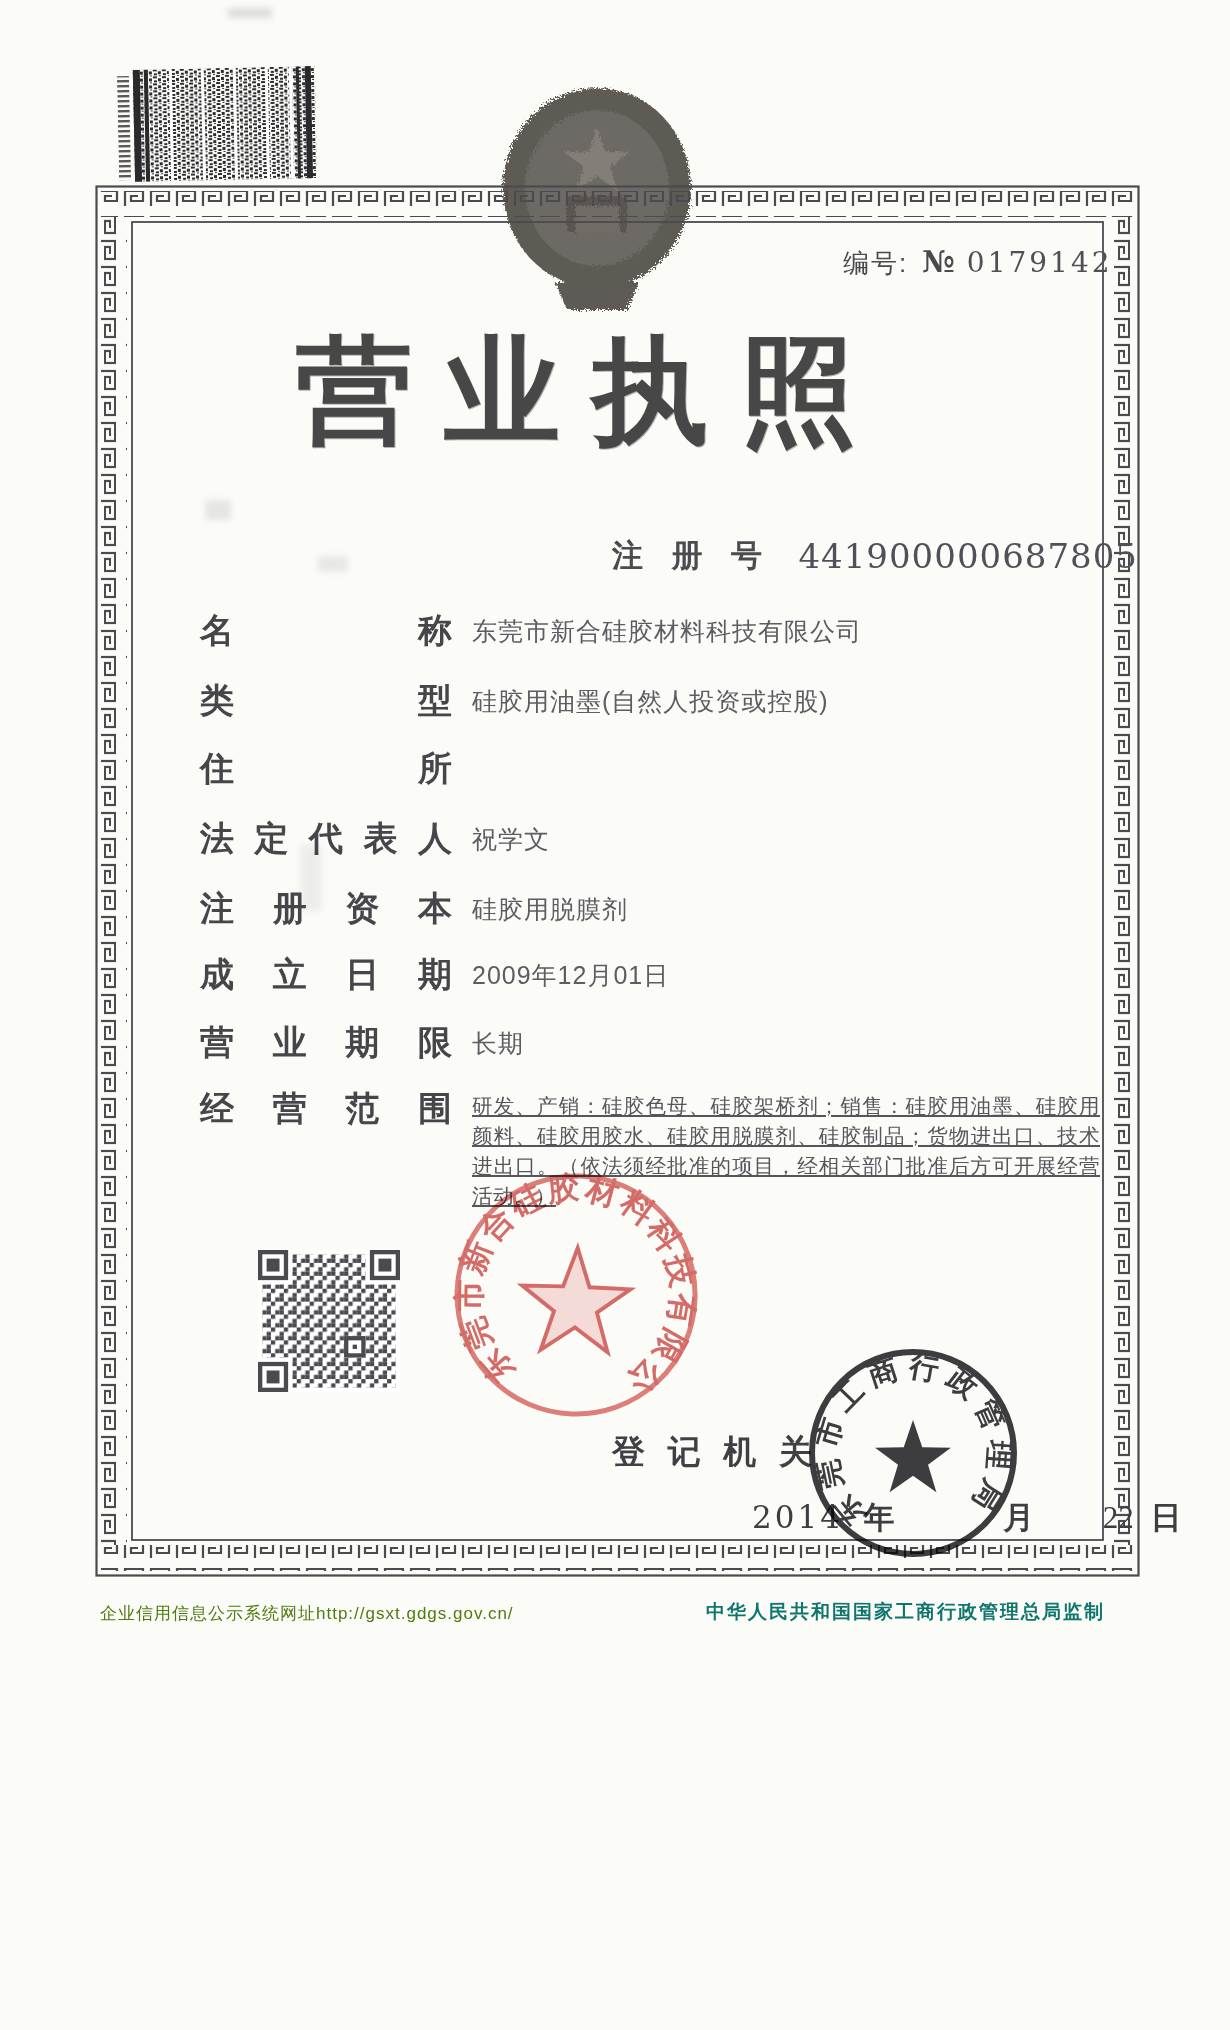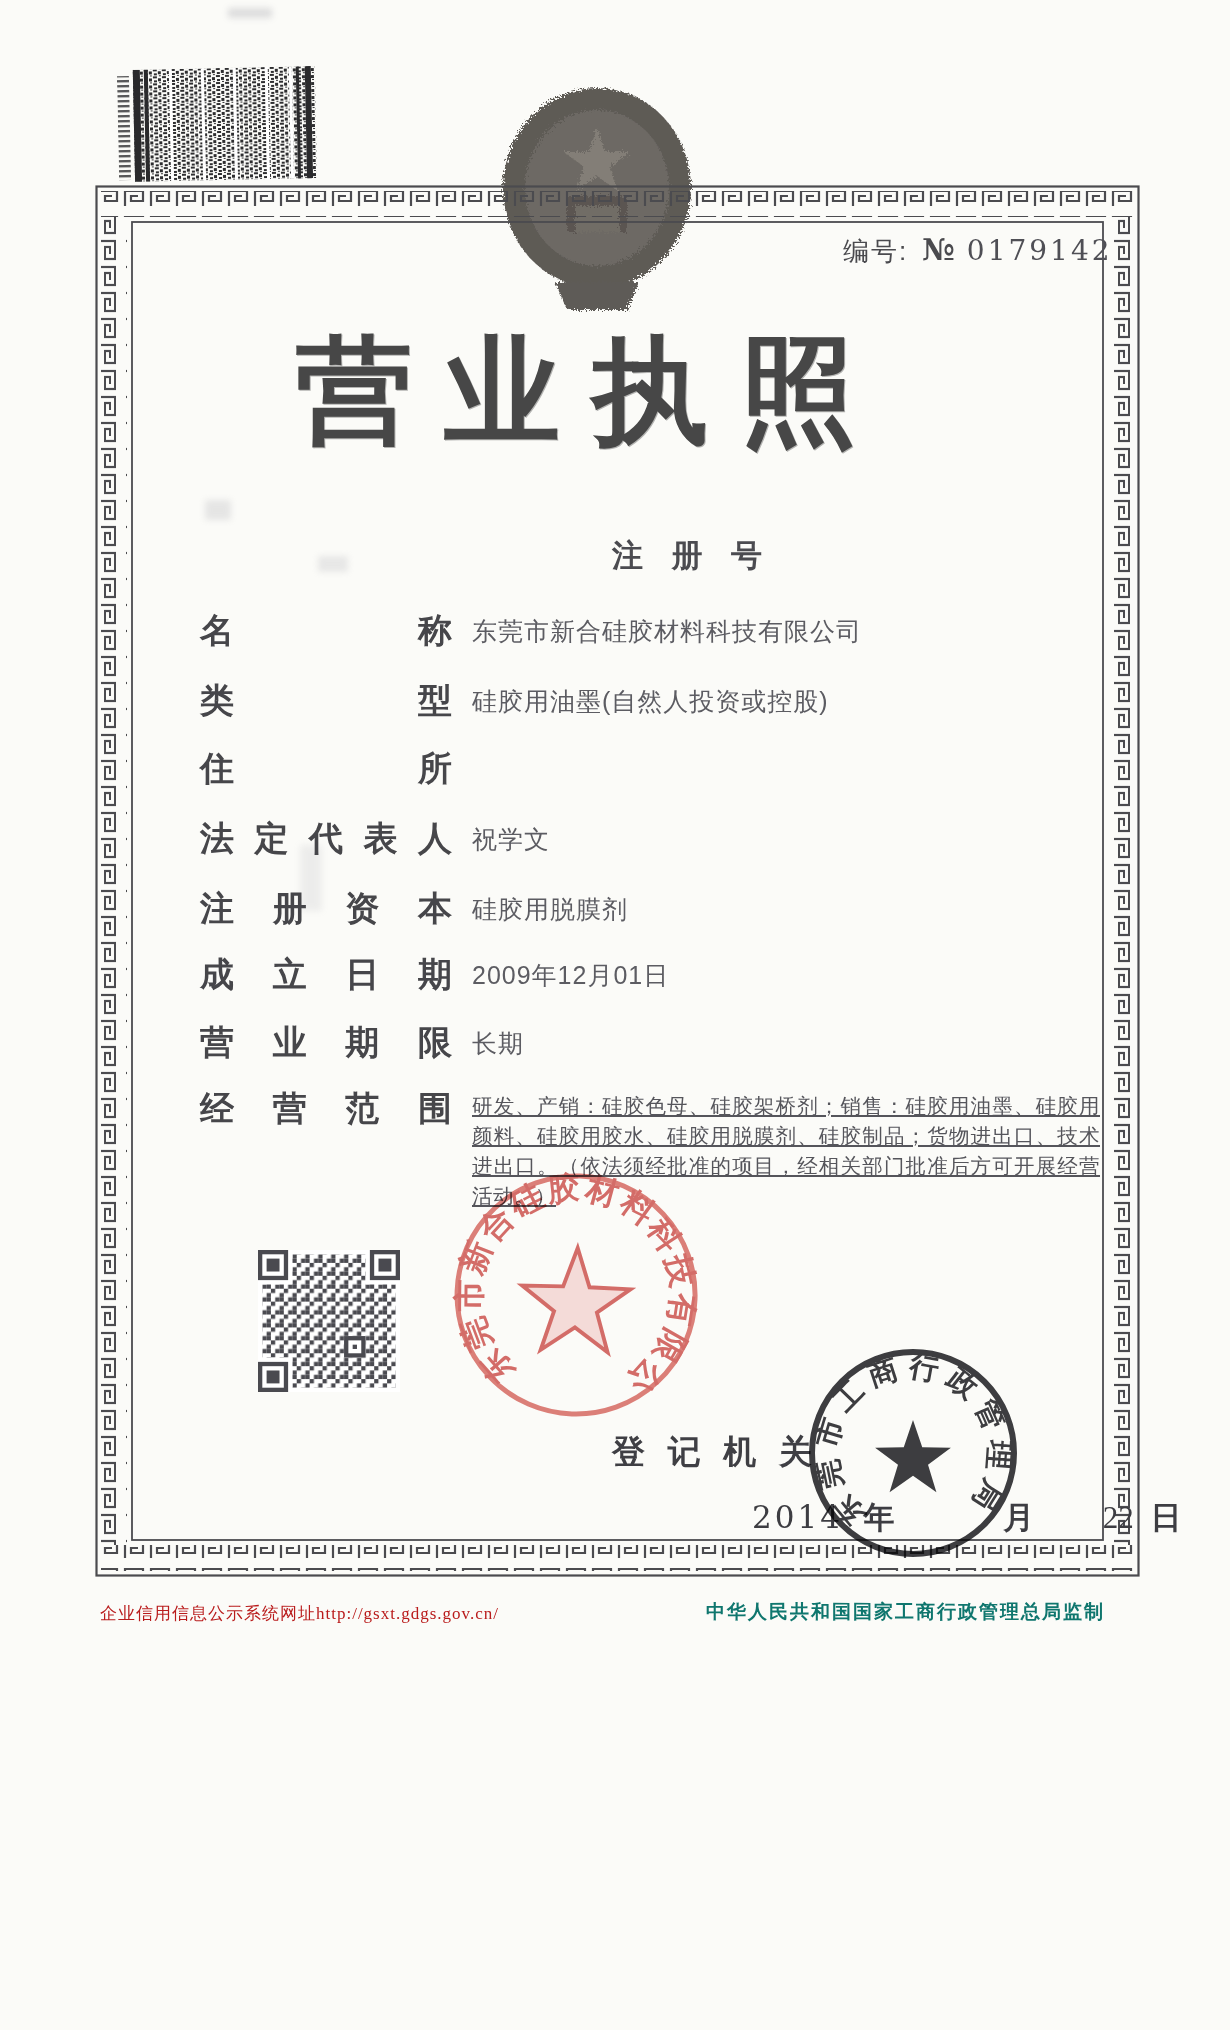--- a/index.html
+++ b/index.html
@@ -4,21 +4,21 @@
 <style>
   html,body{margin:0;padding:0;}
   body{
     width:1230px;height:2030px;position:relative;overflow:hidden;
     background:#fbfbf8;
     font-family:"Liberation Sans", sans-serif;
     color:#46464a;
   }
   .abs{position:absolute;}
   
-  .serial{top:232px;left:843px;font-size:26px;color:#4a4a4e;letter-spacing:2px;white-space:nowrap;}
+  .serial{top:244px;left:843px;font-size:26px;color:#4a4a4e;letter-spacing:2px;white-space:nowrap;}
   .serial .sym{font-family:"DejaVu Serif",serif;font-weight:bold;font-size:30px;margin:0 10px 0 14px;}
   .serial .num{font-family:"DejaVu Serif",serif;font-size:28px;letter-spacing:3px;color:#4f4f55;}
   
   .title{top:322px;left:296px;width:560px;display:flex;justify-content:space-between;
     font-size:116px;font-weight:800;color:#474747;line-height:1.2;
     text-shadow:1px 1px 0 rgba(90,90,90,.45);}
   
   .regline{top:535px;left:612px;white-space:nowrap;}
   .regline .lbl{display:inline-flex;justify-content:space-between;width:150px;
     font-size:31px;color:#4b4b50;font-weight:600;vertical-align:middle;}
@@ -34,21 +34,21 @@
   
   .registry{top:1430px;left:612px;display:flex;justify-content:space-between;width:200px;
     font-size:33px;font-weight:600;color:#3f3f44;}
   .datebar{top:1497px;left:752px;font-size:31px;color:#3d3d42;white-space:nowrap;}
   .datebar .y{letter-spacing:3px;font-family:"DejaVu Serif",serif;}
   .datebar .yc{margin-left:12px;font-weight:600;}
   .datebar .mc{margin-left:100px;font-weight:600;}
   .datebar .d{margin-left:60px;font-family:Liberation Serif, serif;}
   .datebar .dc{margin-left:8px;font-weight:600;}
   
-  .footer-left{top:1602px;left:100px;font-size:17px;color:#b91c1c;letter-spacing:1px;font-family:Liberation Serif, serif;}
+  .footer-left{top:1602px;left:100px;font-size:17px;color:#4d7c0f;letter-spacing:1px;}
   .footer-right{top:1599px;left:706px;font-size:19px;font-weight:600;color:#0f766e;letter-spacing:2px;}
   
   .seal{mix-blend-mode:multiply;}
   .seal-red{top:1155px;left:436px;opacity:.92;transform:rotate(2deg);}
   .seal-black{top:1338px;left:798px;opacity:.93;}
   
   .smudge{background:#9a9aa2;filter:blur(3px);}
 </style>
 </head>
 <body>
@@ -133,20 +133,21 @@
     <span>执</span>
     <span>照</span>
   </div>
 
 <div class="abs regline">
   <span class="lbl">
       <span>注</span>
       <span>册</span>
       <span>号</span>
     </span>
+  <span class="num">441900000687805</span>
 </div>
 
 <div class="row" style="top:608px;">
   <span class="lbl">
       <span>名</span>
       <span>称</span>
     </span>
   <span class="val">东莞市新合硅胶材料科技有限公司</span>
 </div>
 <div class="row" style="top:678px;">

